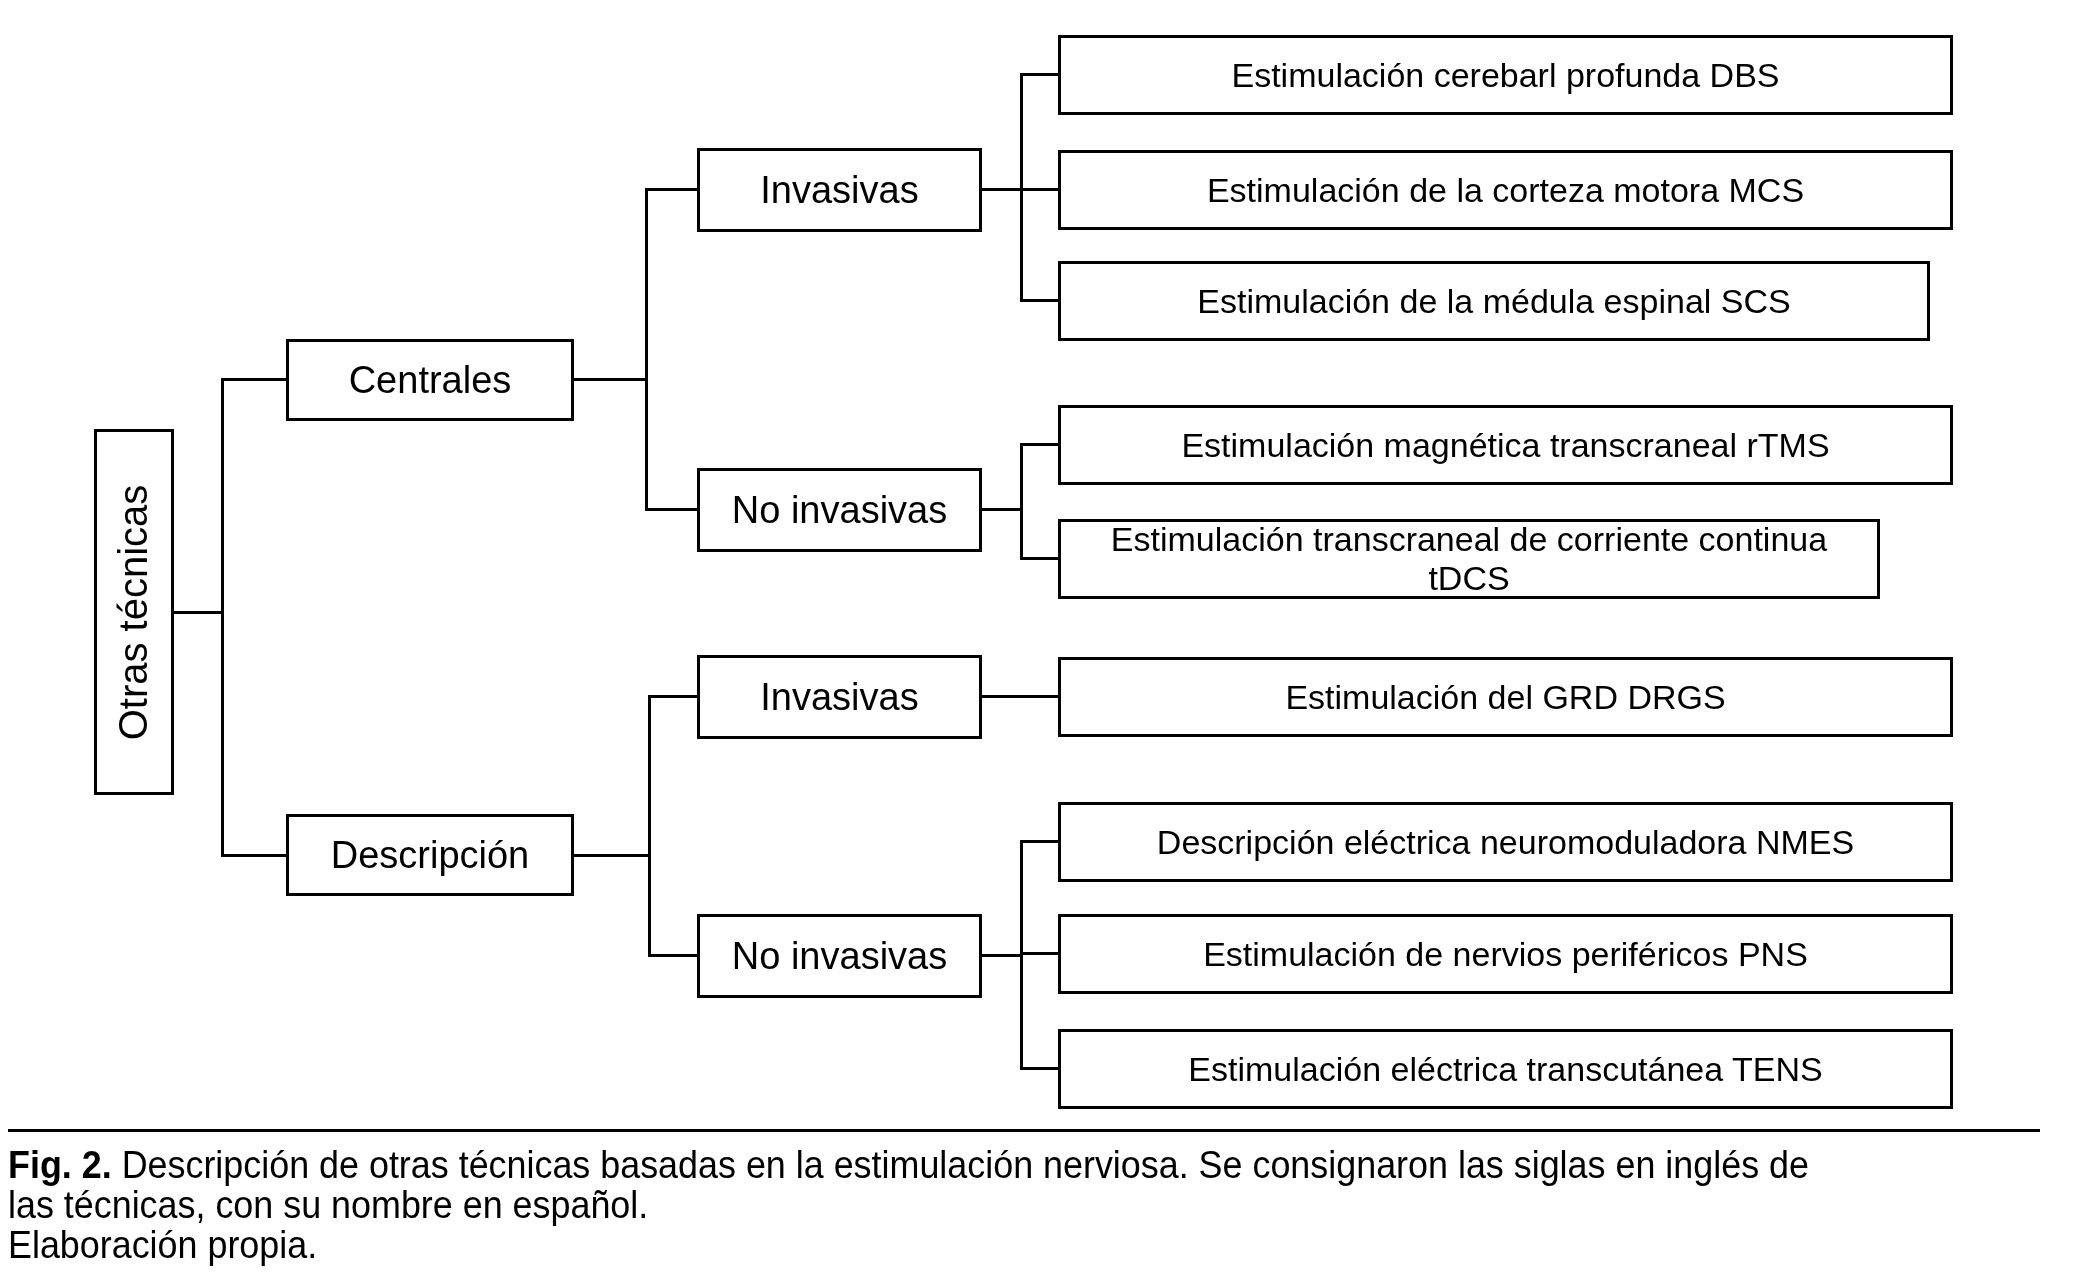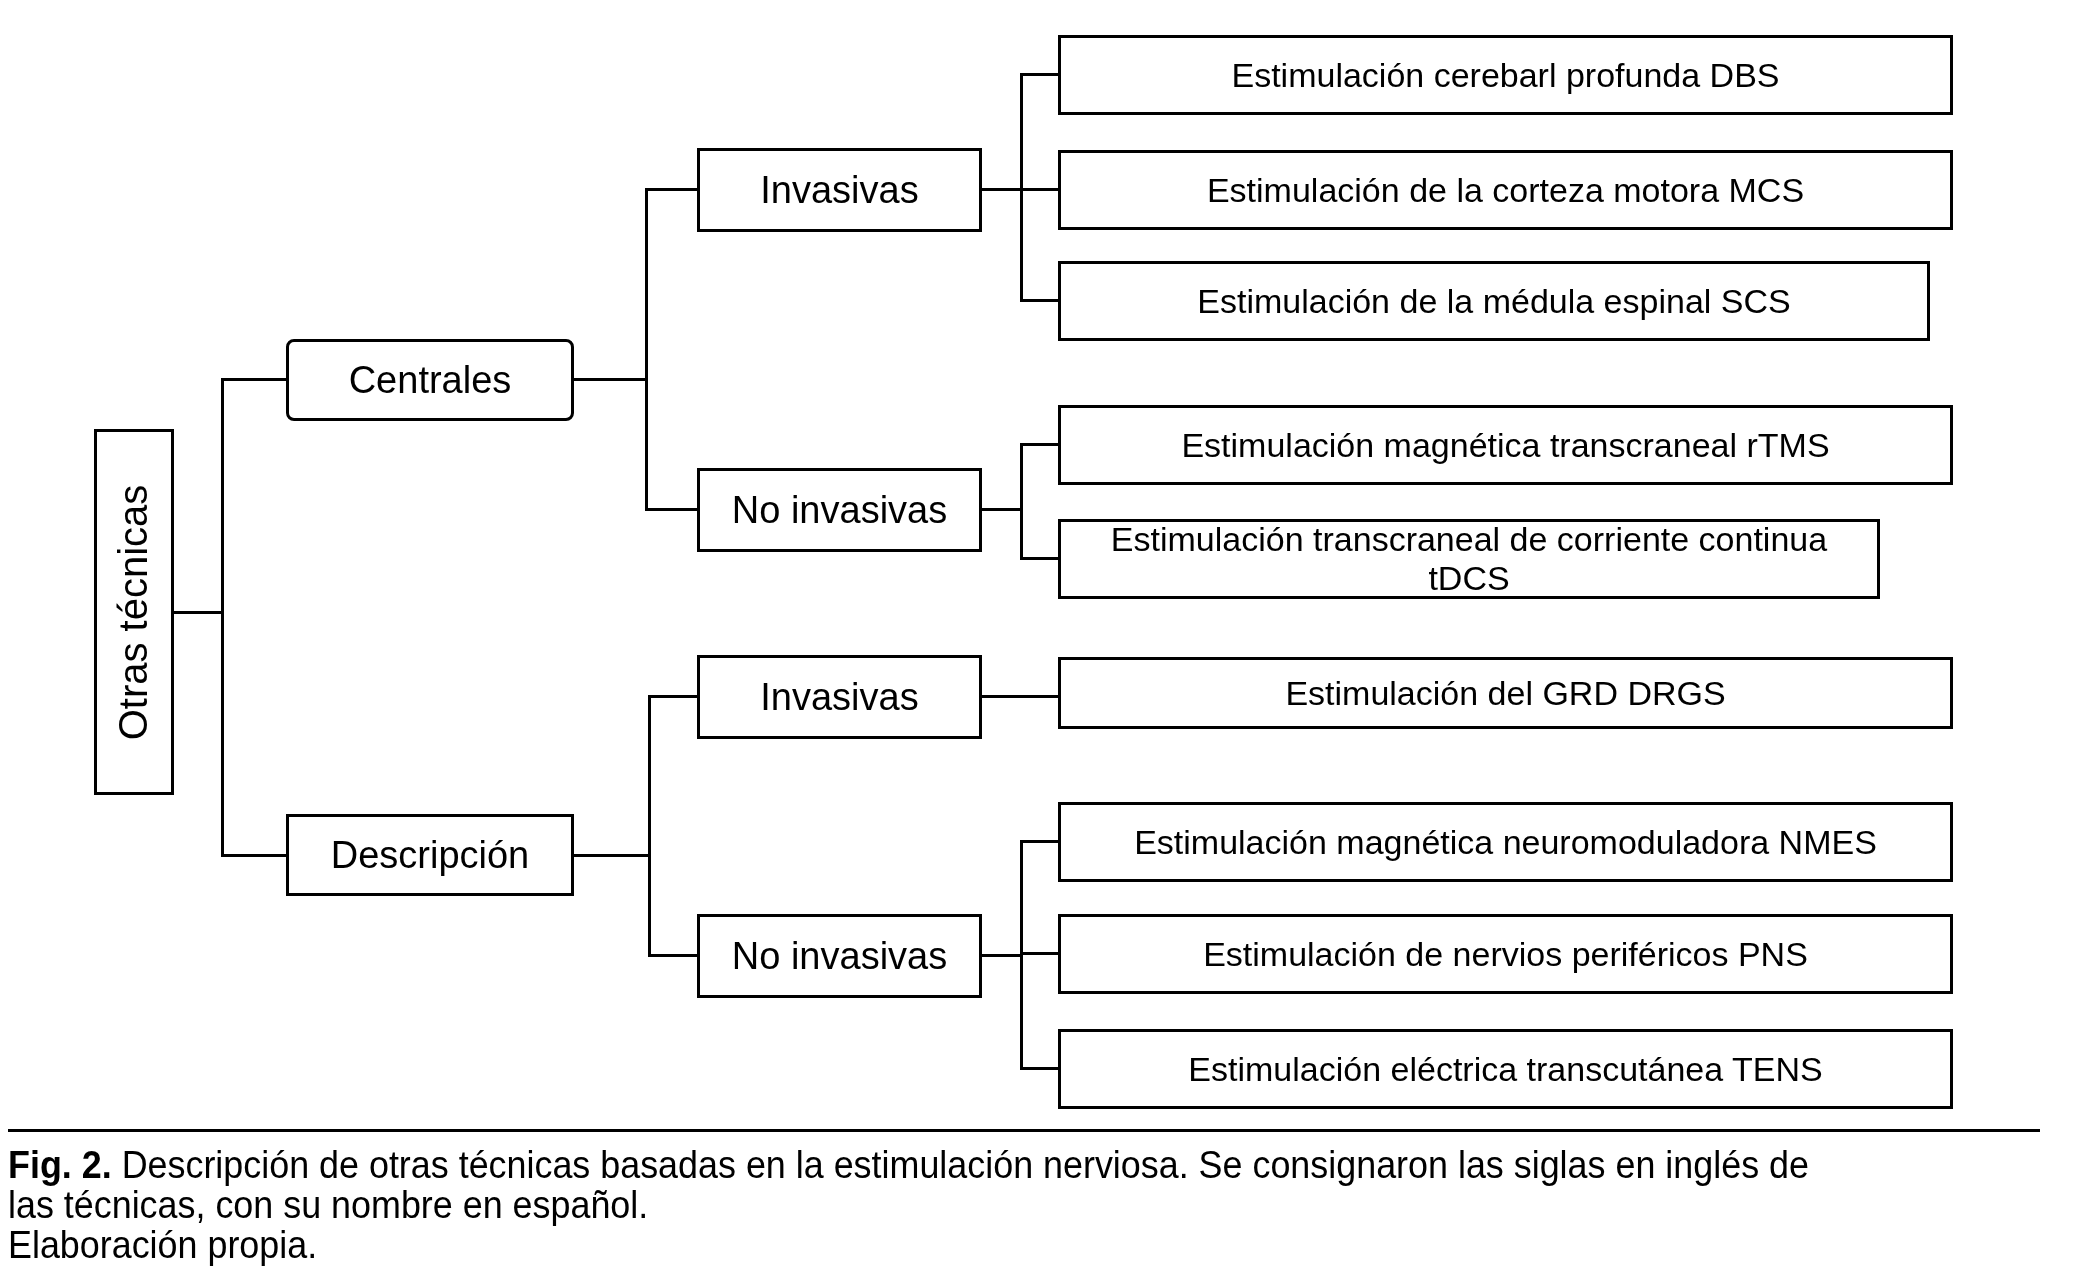--- a/index.html
+++ b/index.html
@@ -60,21 +60,21 @@
 </style>
 </head>
 <body>
 
 <div class="canvas">
 
   <div class="node node-root" style="left:94px;top:429px;width:80px;height:366px;">
     <span class="vtext">Otras técnicas</span>
   </div>
 
-  <div class="node node-l1" style="left:286px;top:339px;width:288px;height:82px;border-radius:8px;">
+  <div class="node node-l1" style="left:286px;top:339px;width:288px;height:82px;">
     <span>Centrales</span>
   </div>
 
   <div class="node node-l1" style="left:286px;top:814px;width:288px;height:82px;">
     <span>Descripción</span>
   </div>
 
   <div class="node node-l2" style="left:697px;top:148px;width:285px;height:84px;">
     <span>Invasivas</span>
   </div>
@@ -104,26 +104,26 @@
   </div>
 
   <div class="node node-leaf" style="left:1058px;top:405px;width:895px;height:80px;">
     <span>Estimulación magnética transcraneal rTMS</span>
   </div>
 
   <div class="node node-leaf" style="left:1058px;top:519px;width:822px;height:80px;align-items:center;">
     <span>Estimulación transcraneal de corriente continua tDCS</span>
   </div>
 
-  <div class="node node-leaf" style="left:1058px;top:657px;width:895px;height:72px;align-items:center;">
+  <div class="node node-leaf" style="left:1058px;top:657px;width:895px;height:80px;align-items:center;">
     <span>Estimulación del GRD DRGS</span>
   </div>
 
   <div class="node node-leaf" style="left:1058px;top:802px;width:895px;height:80px;">
-    <span>Estimulación magnética neuromoduladora NMES</span>
+    <span>Descripción eléctrica neuromoduladora NMES</span>
   </div>
 
   <div class="node node-leaf" style="left:1058px;top:914px;width:895px;height:80px;">
     <span>Estimulación de nervios periféricos PNS</span>
   </div>
 
   <div class="node node-leaf" style="left:1058px;top:1029px;width:895px;height:80px;">
     <span>Estimulación eléctrica transcutánea TENS</span>
   </div>
 

